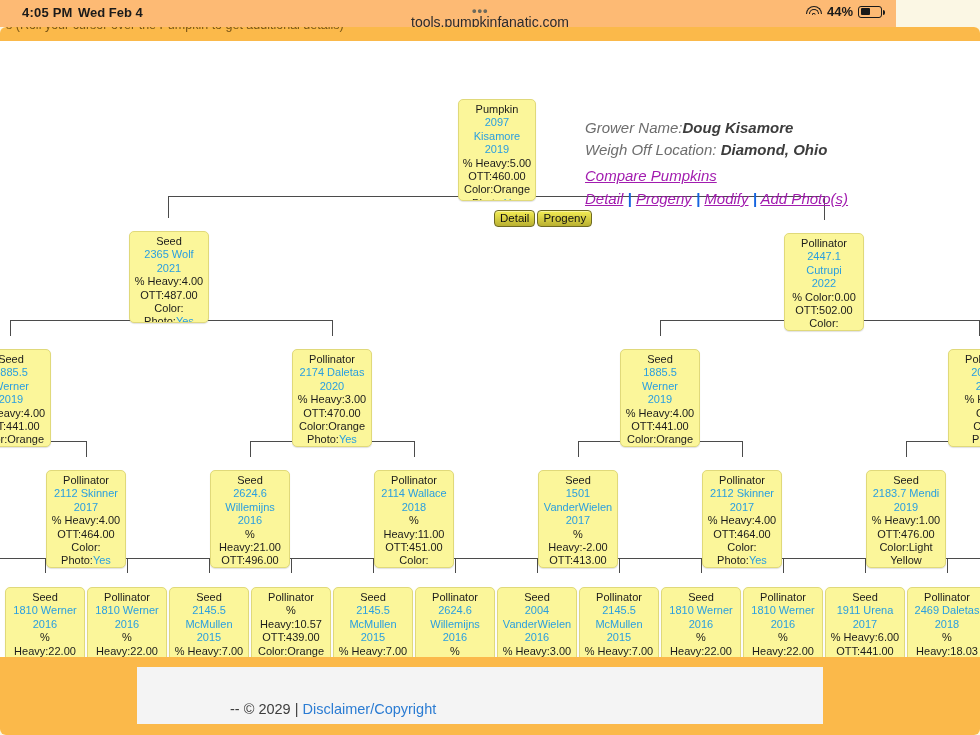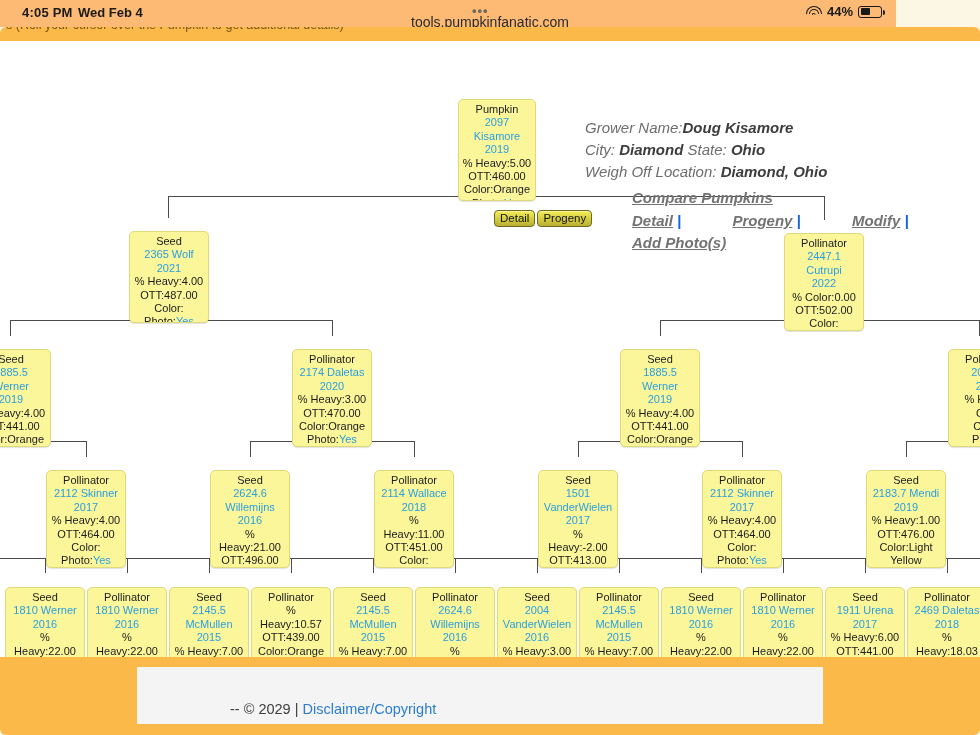--- a/index.html
+++ b/index.html
@@ -84,21 +84,21 @@
   .lnv { width: 1px; }
 
   
   .info {
     position: absolute; left: 585px; top: 76px; width: 395px;
     font-size: 15px; line-height: 22px; color: #6d6d6d;
     font-style: italic;
   }
   .info b { color: #3d3d3d; font-weight: bold; font-style: italic; text-align: right; }
   .info .lnk {
-    color: #737373; font-weight: bold; font-style: italic; margin-left: 47px;
+    color: #a21caf; font-weight: normal; font-style: italic;
   }
   .info .links { margin-top: 1px; }
   .sep { color: #1464e0; font-weight: bold; }
 
   
   .btnpair { position: absolute; left: 494px; top: 169px; display: flex; gap: 2px; }
   .btn {
     background: linear-gradient(#f4ee55, #b9b031);
     border: 1px solid #6e6a22;
     border-radius: 4px;
@@ -427,26 +427,20 @@
       <div class="btnpair">
         <button class="btn">Detail</button>
         <button class="btn">Progeny</button>
       </div>
 
       <div class="info">
         <div>
           <span>Grower Name:</span><b>Doug Kisamore</b>
         </div>
         <div>
-          <span>City:</span>
-          <b>Diamond</b>
-          <span>State:</span>
-          <b>Ohio</b>
-        </div>
-        <div>
           <span>Weigh Off Location:</span>
           <b>Diamond, Ohio</b>
         </div>
         <div class="links" style="margin-top:4px;">
           <a class="lnk" href="#">Compare Pumpkins</a>
         </div>
         <div class="links">
           <a class="lnk" href="#">Detail</a>
           <span class="sep">|</span>
           <a class="lnk" href="#">Progeny</a>

